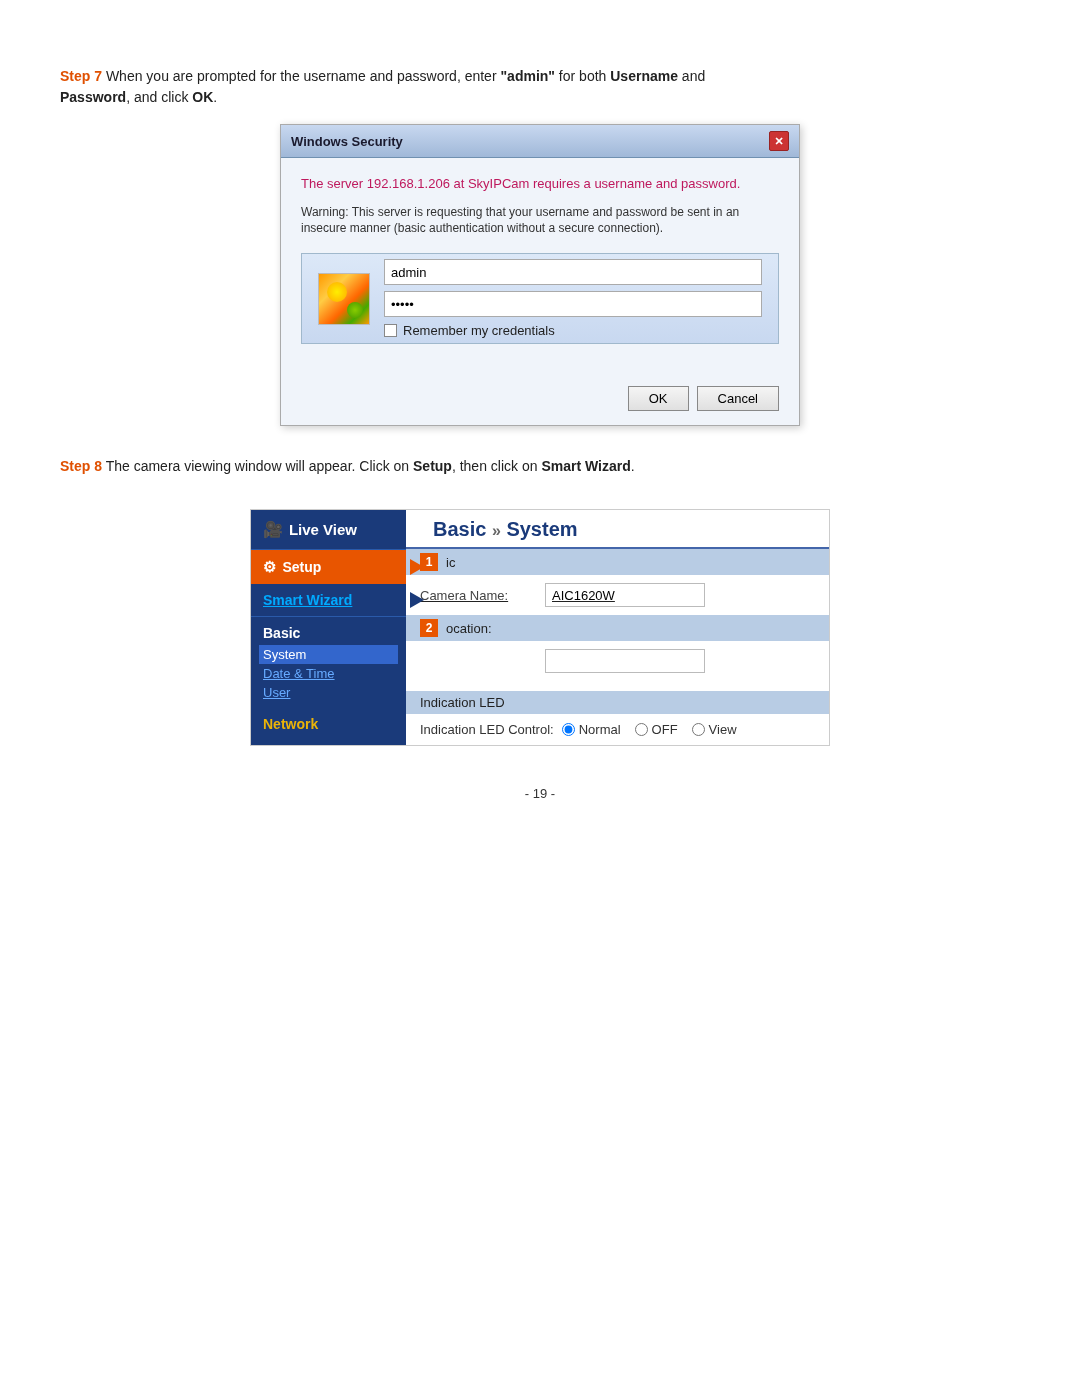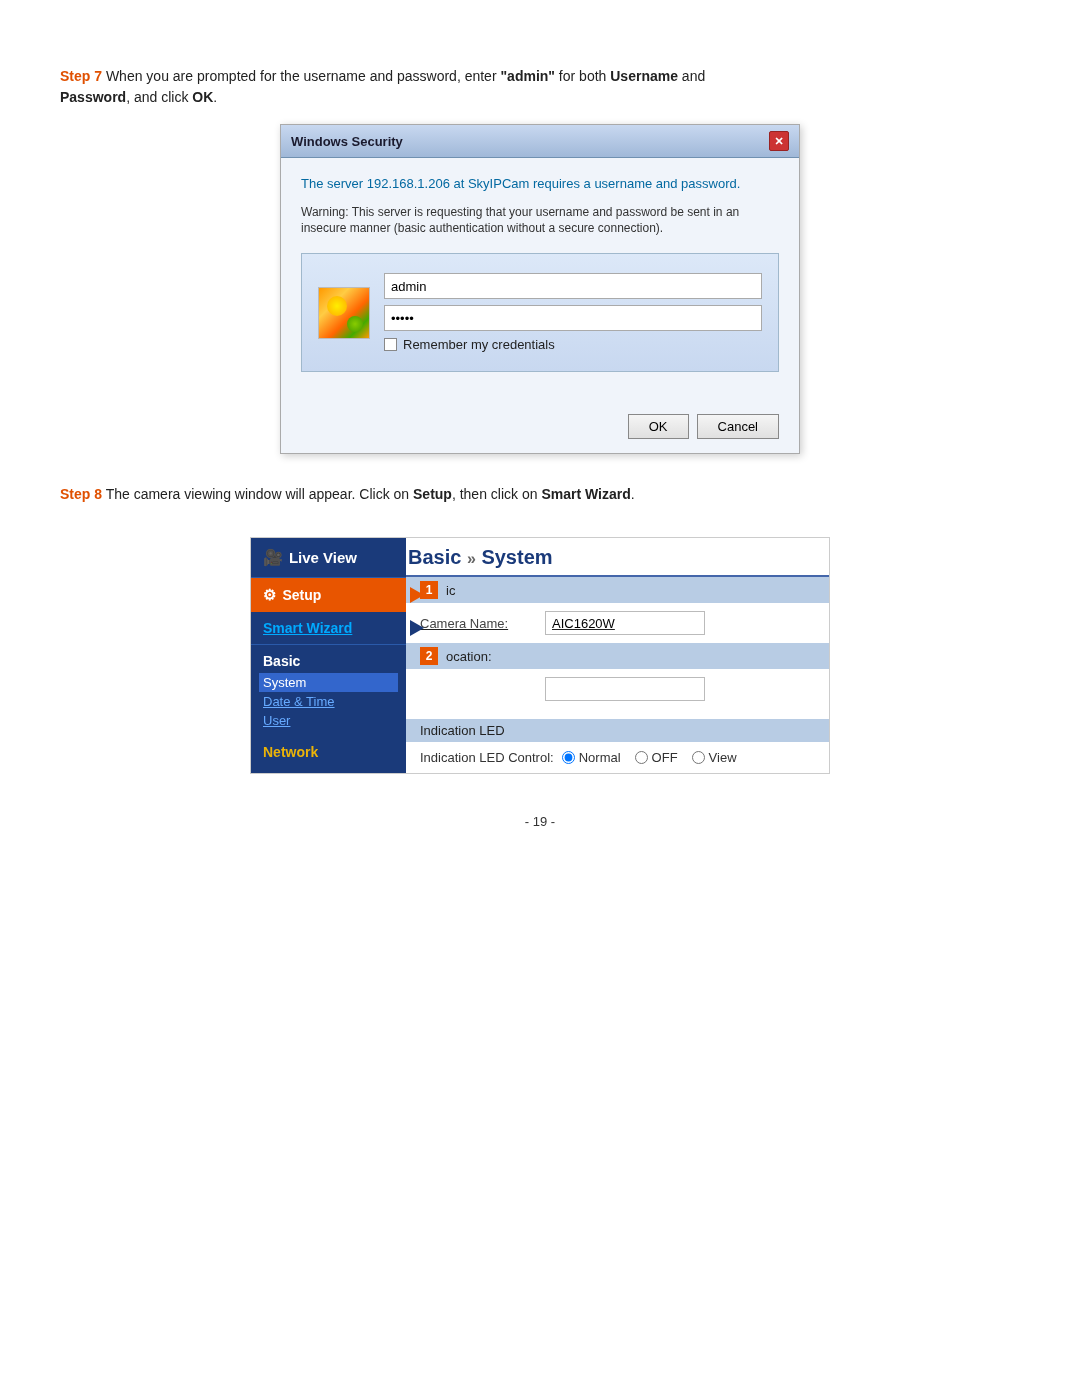--- a/index.html
+++ b/index.html
@@ -54,34 +54,34 @@
       color: white;
       font-size: 11px;
       font-weight: bold;
       cursor: pointer;
     }
     .dialog-body {
       padding: 16px 20px;
     }
     .dialog-message {
       font-size: 13px;
-      color: #0369a1;
+      color: #be185d;
       margin-bottom: 10px;
       line-height: 1.5;
     }
     .dialog-warning {
       font-size: 12px;
       color: #333;
       line-height: 1.4;
       margin-bottom: 16px;
     }
     .dialog-credentials {
       background: linear-gradient(to bottom, #dce8f8, #c8d8f0);
       border: 1px solid #a0b8cc;
-      padding: 19px 16px;
+      padding: 5px 16px;
       display: flex;
       align-items: center;
       gap: 14px;
       margin-bottom: 16px;
     }
     .flower-icon {
       width: 52px;
       height: 52px;
       border: 1px solid #bbb;
       background: linear-gradient(135deg, #ff9900 0%, #ffcc44 30%, #ff6600 60%, #44aa00 80%, #ff9900 100%);
@@ -262,21 +262,21 @@
       padding: 4px 12px;
     }
 
     
     .main-content {
       flex: 1;
       background: white;
     }
     .main-header {
       background: white;
-      padding: 8px 14px 6px 2px;
+      padding: 8px 14px 6px 27px;
       border-bottom: 2px solid #4466aa;
     }
     .main-header-title {
       font-size: 20px;
       font-weight: bold;
       color: #1a3a7a;
     }
     .main-header-title .arrow {
       color: #666;
       font-size: 16px;

